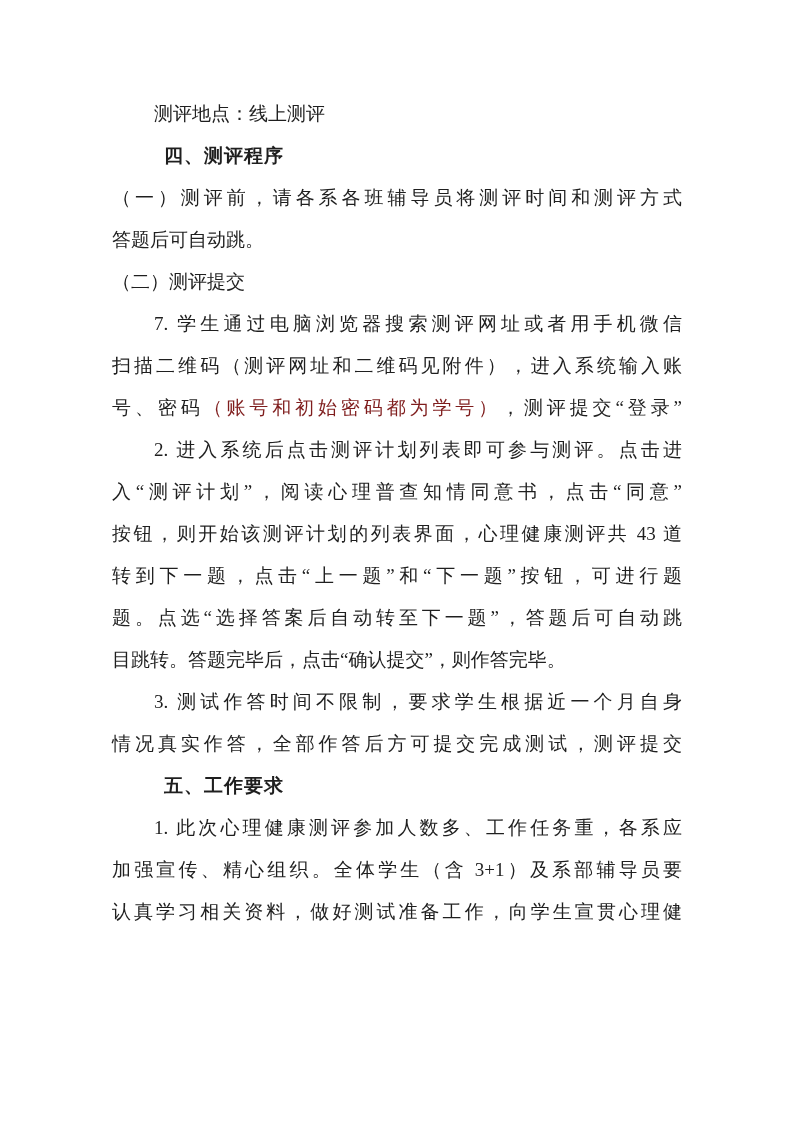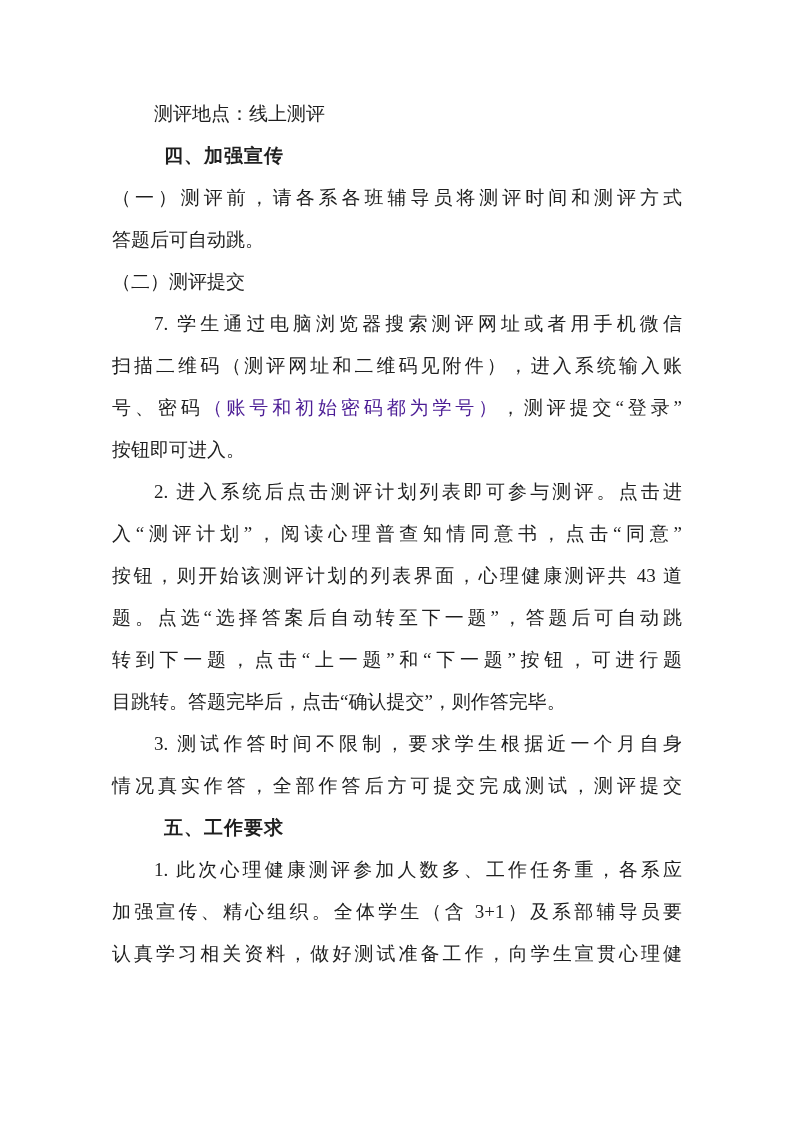--- a/index.html
+++ b/index.html
@@ -34,47 +34,46 @@
   .indent {
     text-indent: 42px;
   }
   .heading {
     font-weight: 700;
     text-indent: 52px;
     font-family: "Liberation Sans", "DejaVu Sans", sans-serif;
     letter-spacing: 1px;
   }
   .red {
-    color: #4c1d95;
+    color: #7f1d1d;
   }
 </style>
 </head>
 <body>
 
 <div class="page">
 
   <div class="line indent">测评地点：线上测评</div>
 
-  <div class="line heading">四、加强宣传</div>
+  <div class="line heading">四、测评程序</div>
 
   <div class="line j">（一）测评前，请各系各班辅导员将测评时间和测评方式</div>
   <div class="line">答题后可自动跳。</div>
 
   <div class="line">（二）测评提交</div>
 
   <div class="line indent j">7. 学生通过电脑浏览器搜索测评网址或者用手机微信</div>
   <div class="line j">扫描二维码（测评网址和二维码见附件），进入系统输入账</div>
   <div class="line j"><span>号、密码</span><span class="red">（账号和初始密码都为学号）</span><span>，测评提交“登录”</span></div>
-  <div class="line">按钮即可进入。</div>
 
   <div class="line indent j">2. 进入系统后点击测评计划列表即可参与测评。点击进</div>
   <div class="line j">入“测评计划”，阅读心理普查知情同意书，点击“同意”</div>
   <div class="line j">按钮，则开始该测评计划的列表界面，心理健康测评共 43 道</div>
+  <div class="line j">转到下一题，点击“上一题”和“下一题”按钮，可进行题</div>
   <div class="line j">题。点选“选择答案后自动转至下一题”，答题后可自动跳</div>
-  <div class="line j">转到下一题，点击“上一题”和“下一题”按钮，可进行题</div>
   <div class="line">目跳转。答题完毕后，点击“确认提交”，则作答完毕。</div>
 
   <div class="line indent j">3. 测试作答时间不限制，要求学生根据近一个月自身</div>
   <div class="line j">情况真实作答，全部作答后方可提交完成测试，测评提交</div>
 
   <div class="line heading">五、工作要求</div>
 
   <div class="line indent j">1. 此次心理健康测评参加人数多、工作任务重，各系应</div>
   <div class="line j">加强宣传、精心组织。全体学生（含 3+1）及系部辅导员要</div>
   <div class="line j">认真学习相关资料，做好测试准备工作，向学生宣贯心理健</div>

